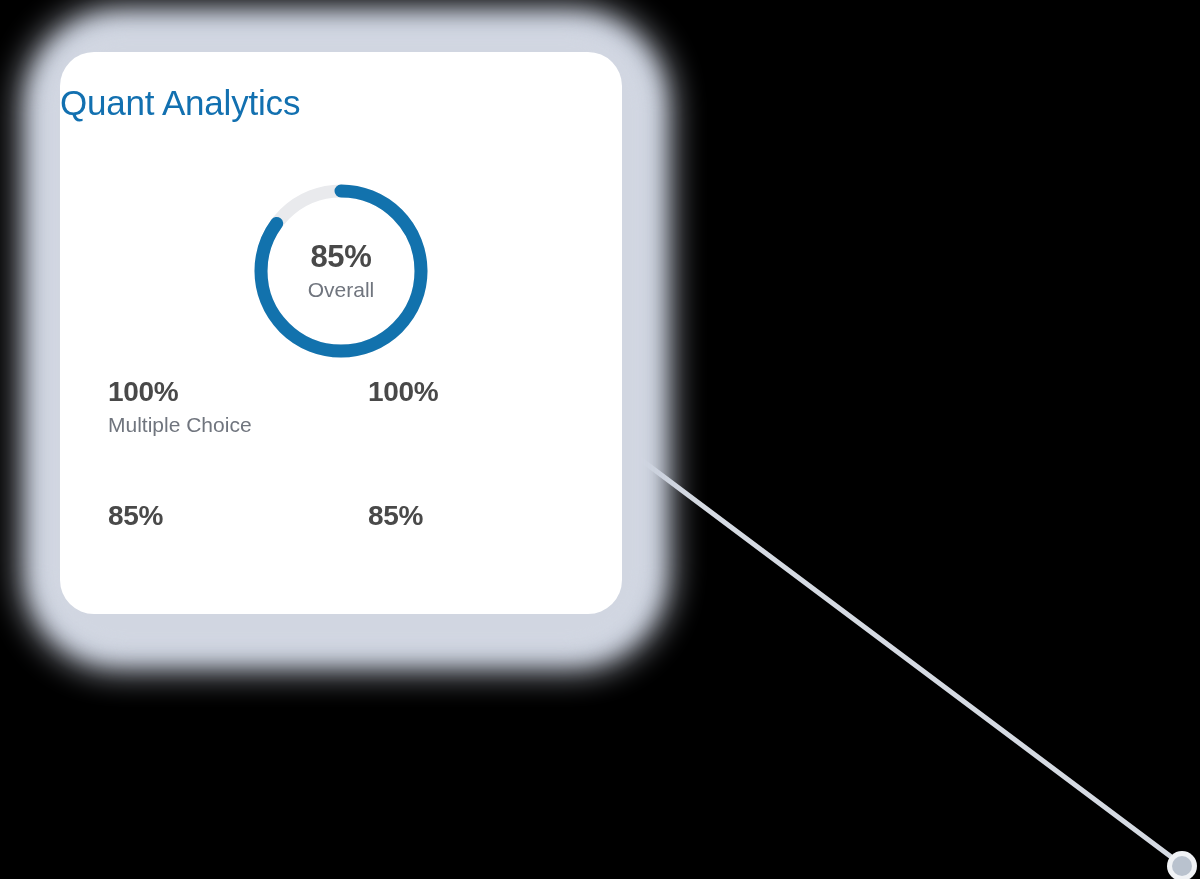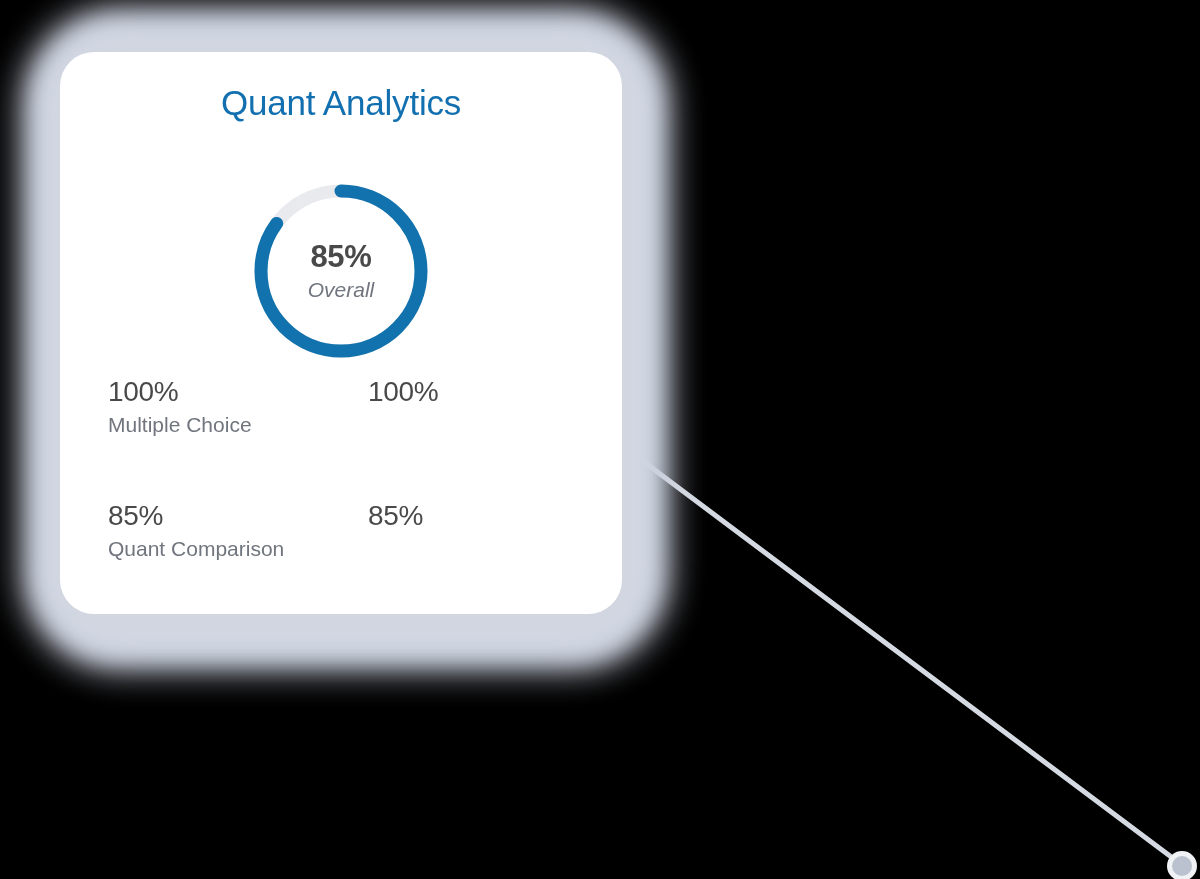--- a/index.html
+++ b/index.html
@@ -75,21 +75,20 @@
     background: #ffffff;
     border-radius: 34px;
     overflow: hidden;
   }
 
   .card-title {
     position: absolute;
     left: 0;
     top: 30px;
     width: 562px;
-    text-align: center;
     font-size: 35px;
     font-weight: 400;
     letter-spacing: -0.2px;
     color: #1270b0;
     line-height: 1.2;
   }
 
   
   .gauge {
     position: absolute;
@@ -121,36 +120,35 @@
     color: #494949;
     letter-spacing: -0.3px;
     line-height: 1.05;
   }
   .gauge-label {
     font-size: 21px;
     font-weight: 400;
     color: #70757e;
     margin-top: 4px;
     line-height: 1.1;
-    font-style: italic;
   }
 
   
   .stats {
     position: absolute;
     left: 48px;
     top: 322px;
     width: 470px;
     display: grid;
     grid-template-columns: 260px 210px;
     grid-row-gap: 60px;
   }
   .stat-value {
     font-size: 28px;
-    font-weight: 400;
+    font-weight: 700;
     color: #494949;
     letter-spacing: -0.3px;
     line-height: 1.25;
   }
   .stat-label {
     font-size: 21px;
     font-weight: 400;
     color: #70757e;
     line-height: 1.3;
     margin-top: 2px;
@@ -192,21 +190,20 @@
         <div class="stat-value">100%</div>
         <div class="stat-label">Multiple Choice</div>
       </div>
 
       <div class="stat">
         <div class="stat-value">100%</div>
       </div>
 
       <div class="stat">
         <div class="stat-value">85%</div>
-        <div class="stat-label">Quant Comparison</div>
       </div>
 
       <div class="stat">
         <div class="stat-value">85%</div>
       </div>
 
     </div>
   </div>
 </div>
 

